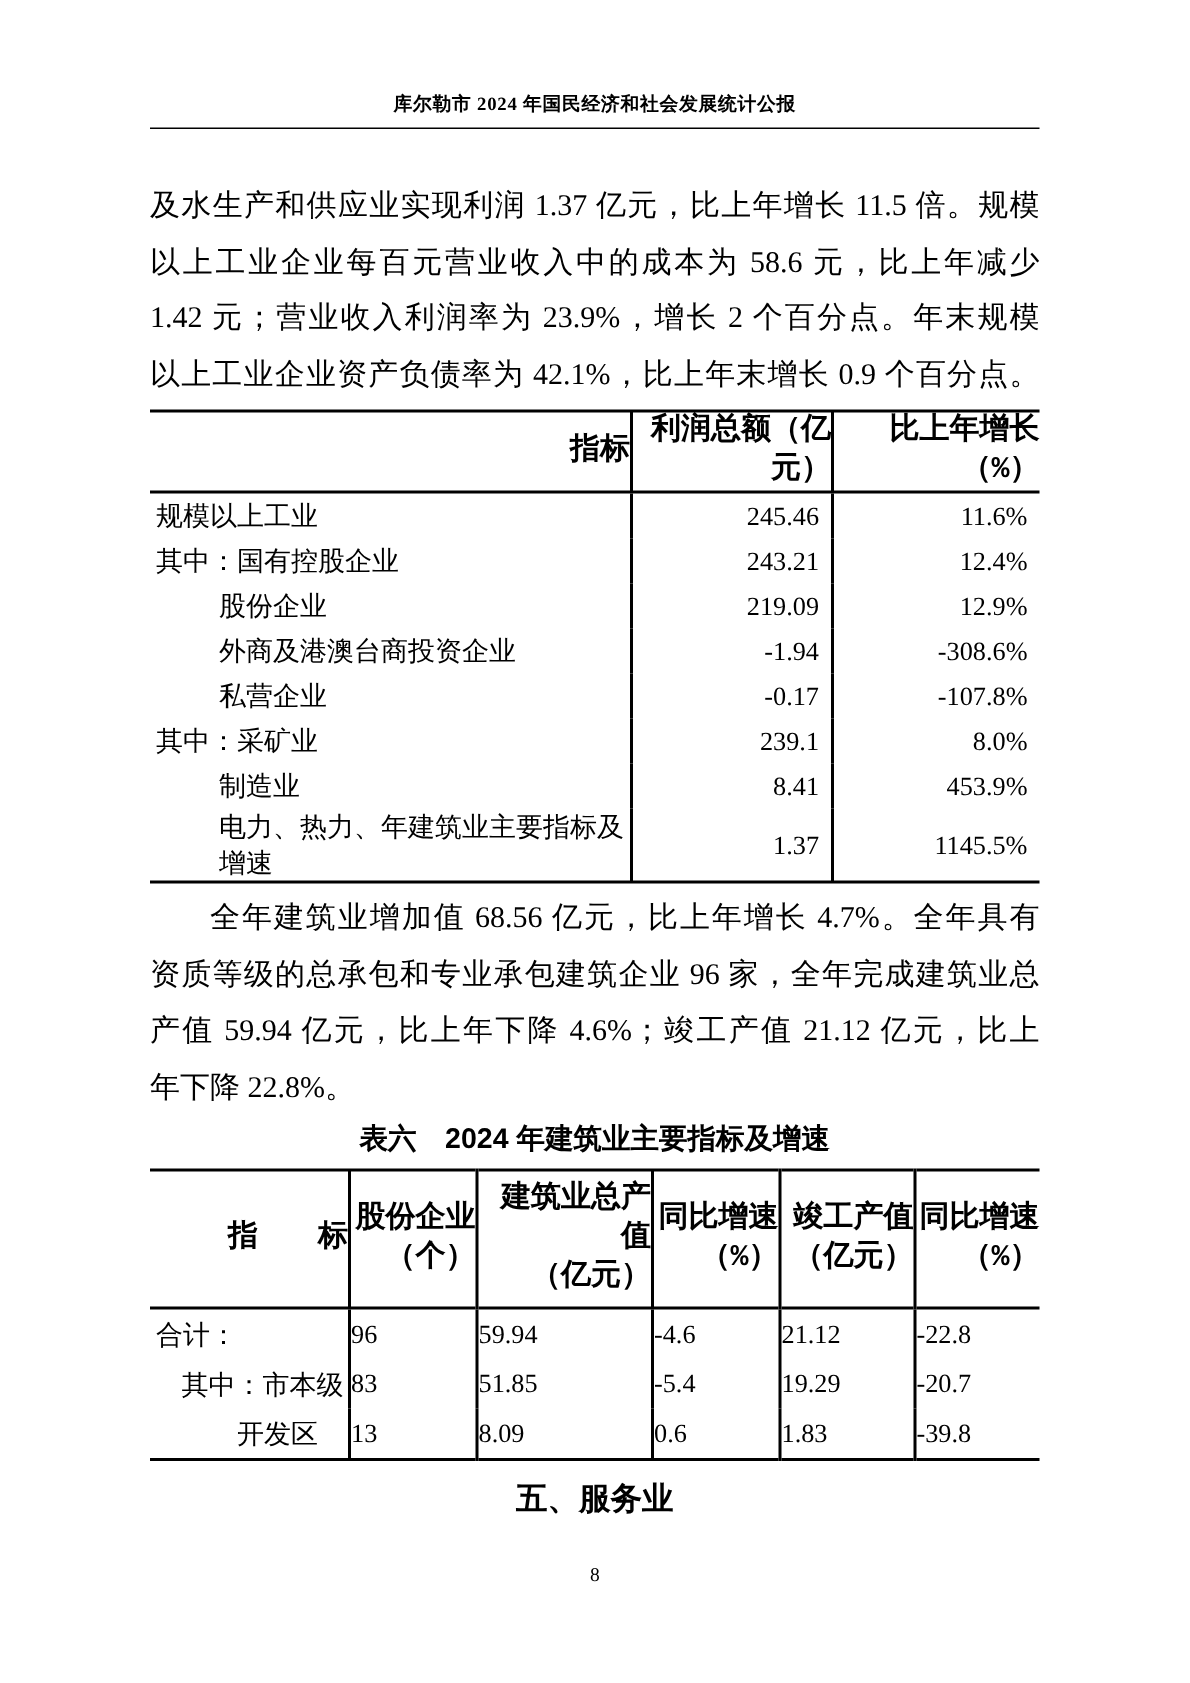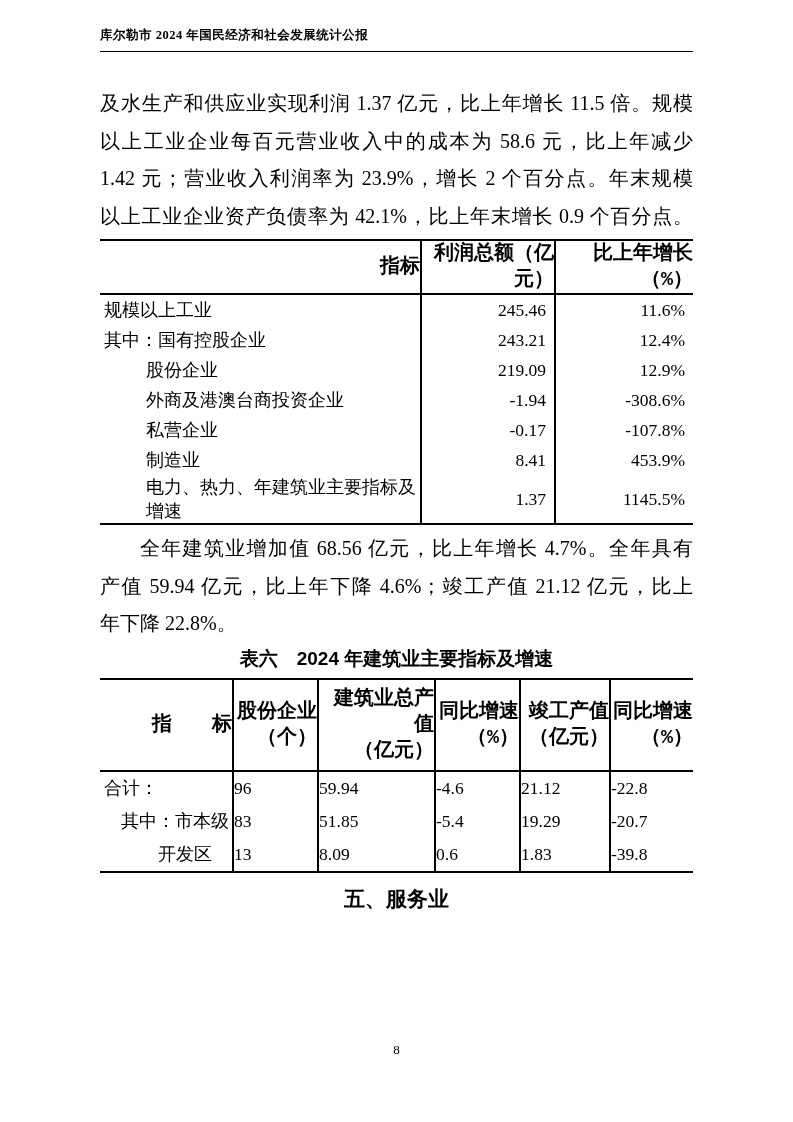--- a/index.html
+++ b/index.html
@@ -8,24 +8,24 @@
     width:793px; height:1122px;
     background:#ffffff;
     color:#000;
     font-family:"Liberation Serif","DejaVu Serif",serif;
     overflow:hidden;
     margin:0 auto;
   }
   
   .doc-header {
     margin:0 100px;
-    padding-top:28px;
+    padding-top:62px;
     padding-bottom:8px;
     border-bottom:1.5px solid #000;
-    text-align:left;
+    text-align:center;
   }
   .doc-header-title {
     font-size:12.5px;
     font-weight:700;
     letter-spacing:0.5px;
     line-height:15px;
   }
   
   .body-par {
     margin:0 100px;
@@ -150,34 +150,40 @@
         <td class="lbl ind">外商及港澳台商投资企业</td>
         <td class="vl num">-1.94</td>
         <td class="vl num">-308.6%</td>
       </tr>
       <tr>
         <td class="lbl ind">私营企业</td>
         <td class="vl num">-0.17</td>
         <td class="vl num">-107.8%</td>
       </tr>
       <tr>
+        <td class="lbl">其中：采矿业</td>
+        <td class="vl num">239.1</td>
+        <td class="vl num">8.0%</td>
+      </tr>
+      <tr>
         <td class="lbl ind">制造业</td>
         <td class="vl num">8.41</td>
         <td class="vl num">453.9%</td>
       </tr>
       <tr>
         <td class="lbl ind">电力、热力、年建筑业主要指标及增速</td>
         <td class="vl num">1.37</td>
         <td class="vl num">1145.5%</td>
       </tr>
     </tbody>
   </table>
 
   <div class="body-par p2">
     <div class="line jl indent2">全年建筑业增加值 68.56 亿元，比上年增长 4.7%。全年具有</div>
+    <div class="line jl">资质等级的总承包和专业承包建筑企业 96 家，全年完成建筑业总</div>
     <div class="line jl">产值 59.94 亿元，比上年下降 4.6%；竣工产值 21.12 亿元，比上</div>
     <div class="line">年下降 22.8%。</div>
   </div>
 
   <h3 class="tbl-title t6t">表六　2024 年建筑业主要指标及增速</h3>
 
   <table class="t6">
     <colgroup>
       <col style="width:133px">
         <col style="width:85px">

